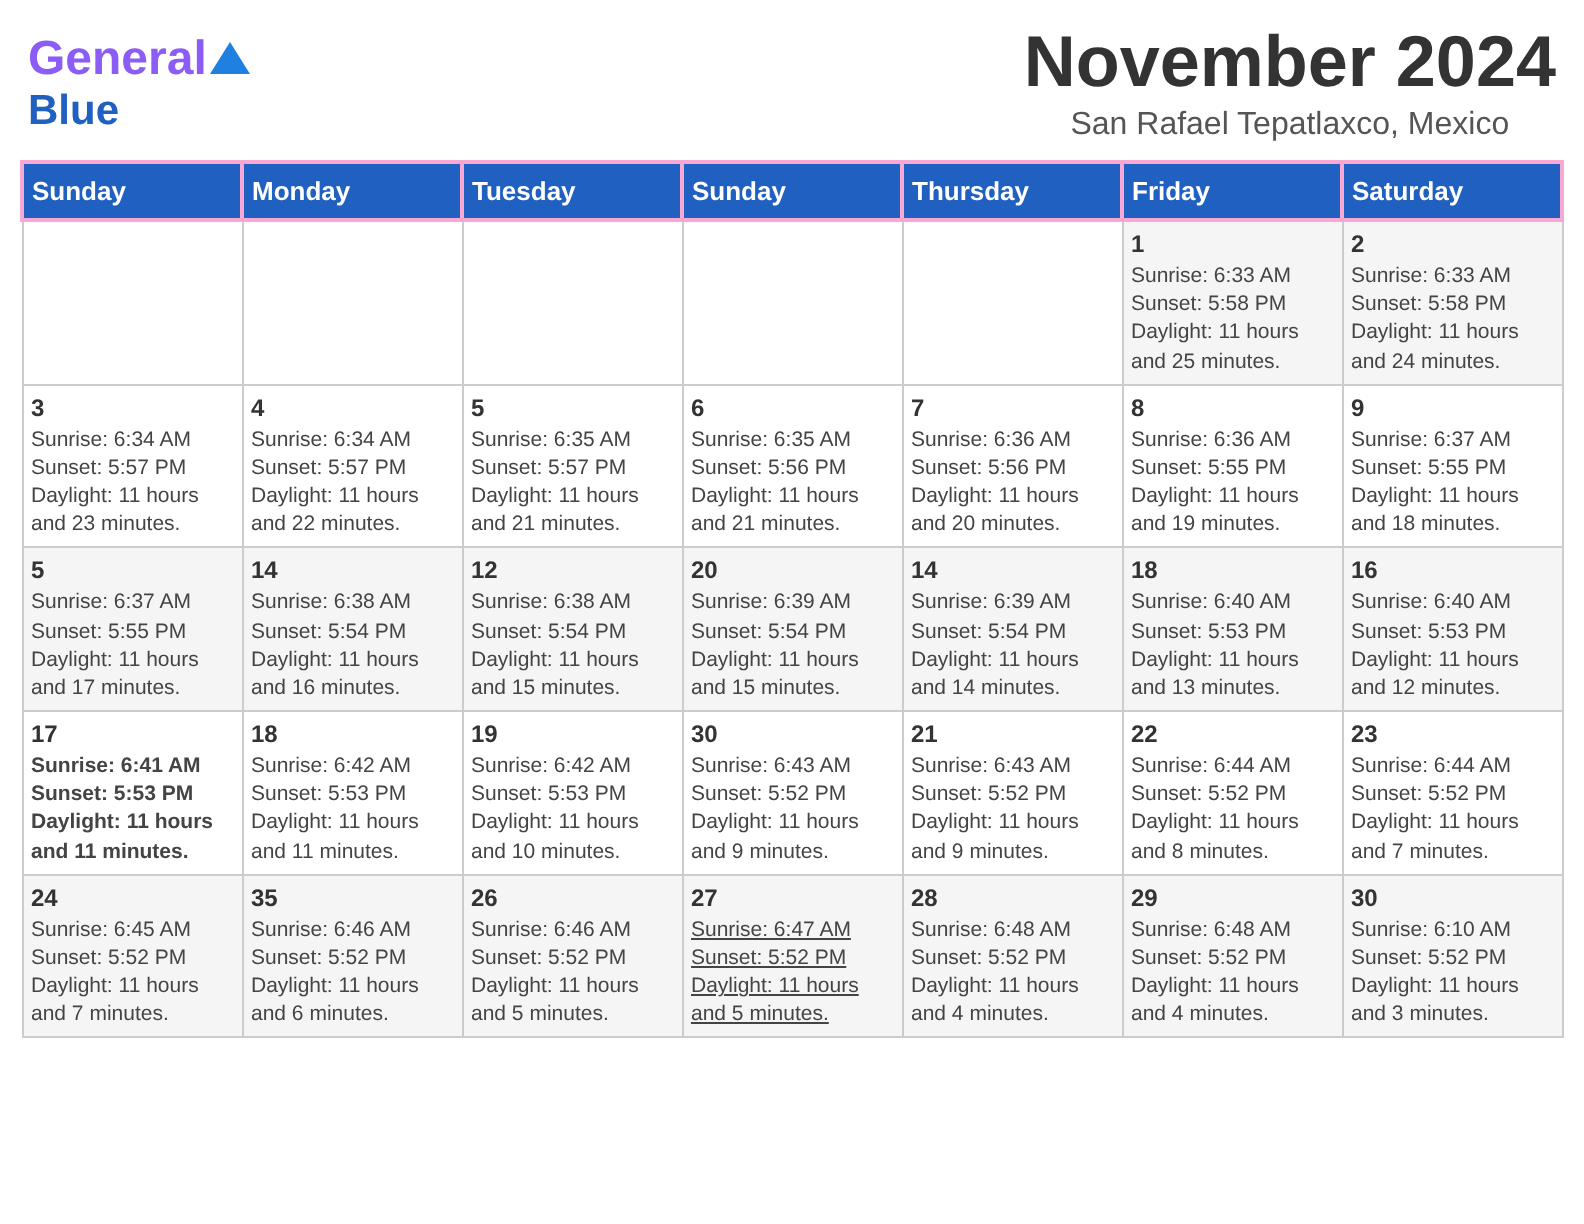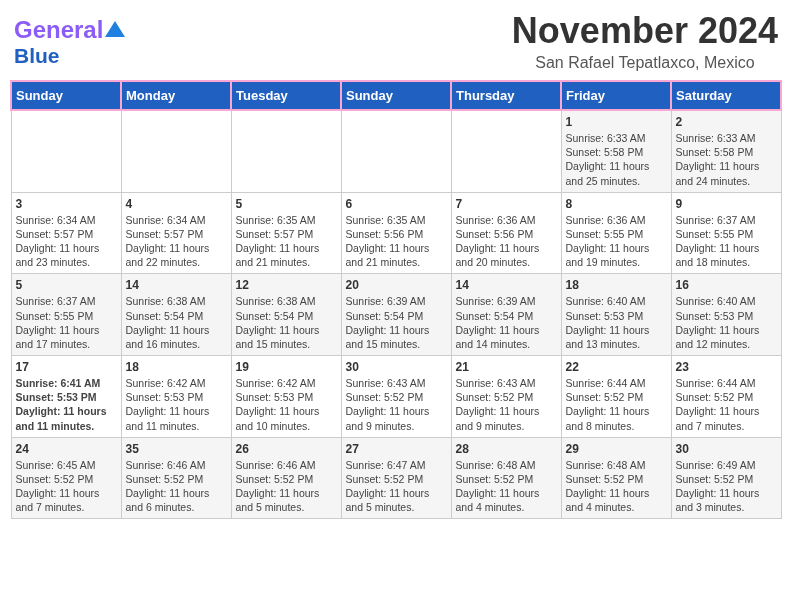--- a/index.html
+++ b/index.html
@@ -323,41 +323,41 @@
         </td>
         <td>
           <span class="day-num">26</span>
           <div class="day-detail" style="white-space: pre-line;">Sunrise: 6:46 AM
 Sunset: 5:52 PM
 Daylight: 11 hours
 and 5 minutes.</div>
         </td>
         <td>
           <span class="day-num">27</span>
-          <div class="day-detail" style="white-space: pre-line;">Sunrise: 6:47 AM
+          <div class="day-detail" style="white-space: pre-line; text-decoration: underline;">Sunrise: 6:47 AM
 Sunset: 5:52 PM
 Daylight: 11 hours
 and 5 minutes.</div>
         </td>
         <td>
           <span class="day-num">28</span>
           <div class="day-detail" style="white-space: pre-line;">Sunrise: 6:48 AM
 Sunset: 5:52 PM
 Daylight: 11 hours
 and 4 minutes.</div>
         </td>
         <td>
           <span class="day-num">29</span>
           <div class="day-detail" style="white-space: pre-line;">Sunrise: 6:48 AM
 Sunset: 5:52 PM
 Daylight: 11 hours
 and 4 minutes.</div>
         </td>
         <td>
           <span class="day-num">30</span>
-          <div class="day-detail" style="white-space: pre-line;">Sunrise: 6:49 AM
+          <div class="day-detail" style="white-space: pre-line;">Sunrise: 6:10 AM
 Sunset: 5:52 PM
 Daylight: 11 hours
 and 3 minutes.</div>
         </td>
       </tr>
     </tbody>
 </table>
 
 </body></html>

